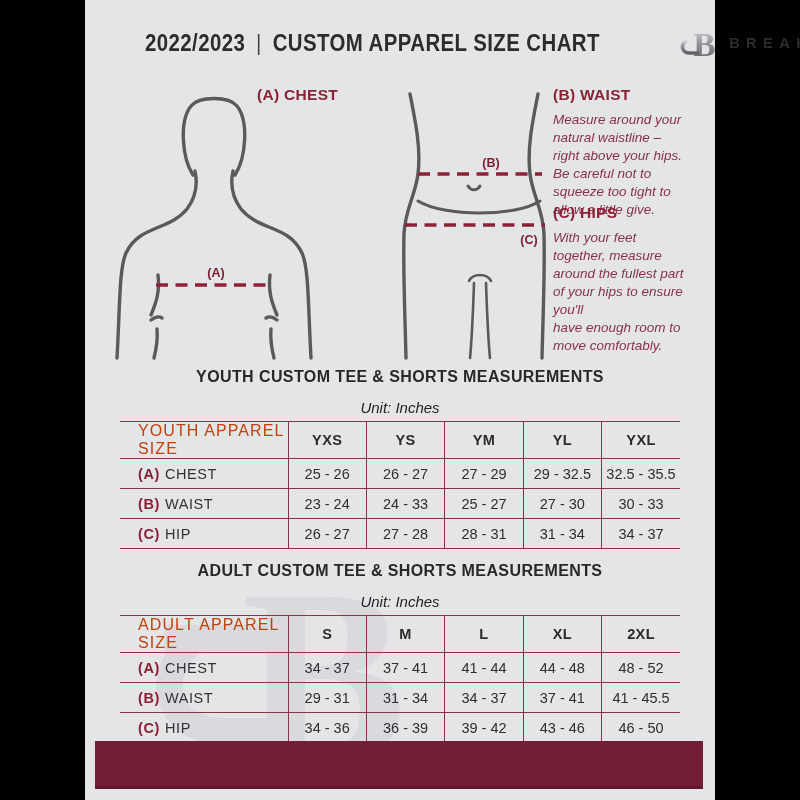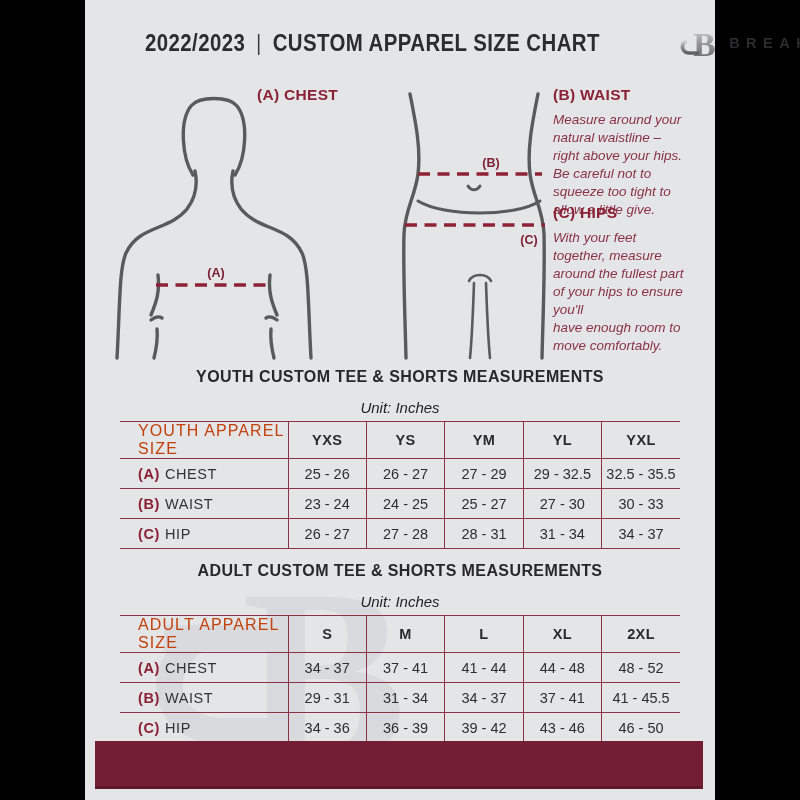--- a/index.html
+++ b/index.html
@@ -183,21 +183,21 @@
               <td class="row-label"><span class="k">(A)</span><span>CHEST</span></td>
               <td class="val">25 - 26</td>
               <td class="val">26 - 27</td>
               <td class="val">27 - 29</td>
               <td class="val">29 - 32.5</td>
               <td class="val">32.5 - 35.5</td>
             </tr>
             <tr>
               <td class="row-label"><span class="k">(B)</span><span>WAIST</span></td>
               <td class="val">23 - 24</td>
-              <td class="val">24 - 25</td>
+              <td class="val">24 - 33</td>
               <td class="val">25 - 27</td>
               <td class="val">27 - 30</td>
               <td class="val">30 - 33</td>
             </tr>
             <tr>
               <td class="row-label"><span class="k">(C)</span><span>HIP</span></td>
               <td class="val">26 - 27</td>
               <td class="val">27 - 28</td>
               <td class="val">28 - 31</td>
               <td class="val">31 - 34</td>

